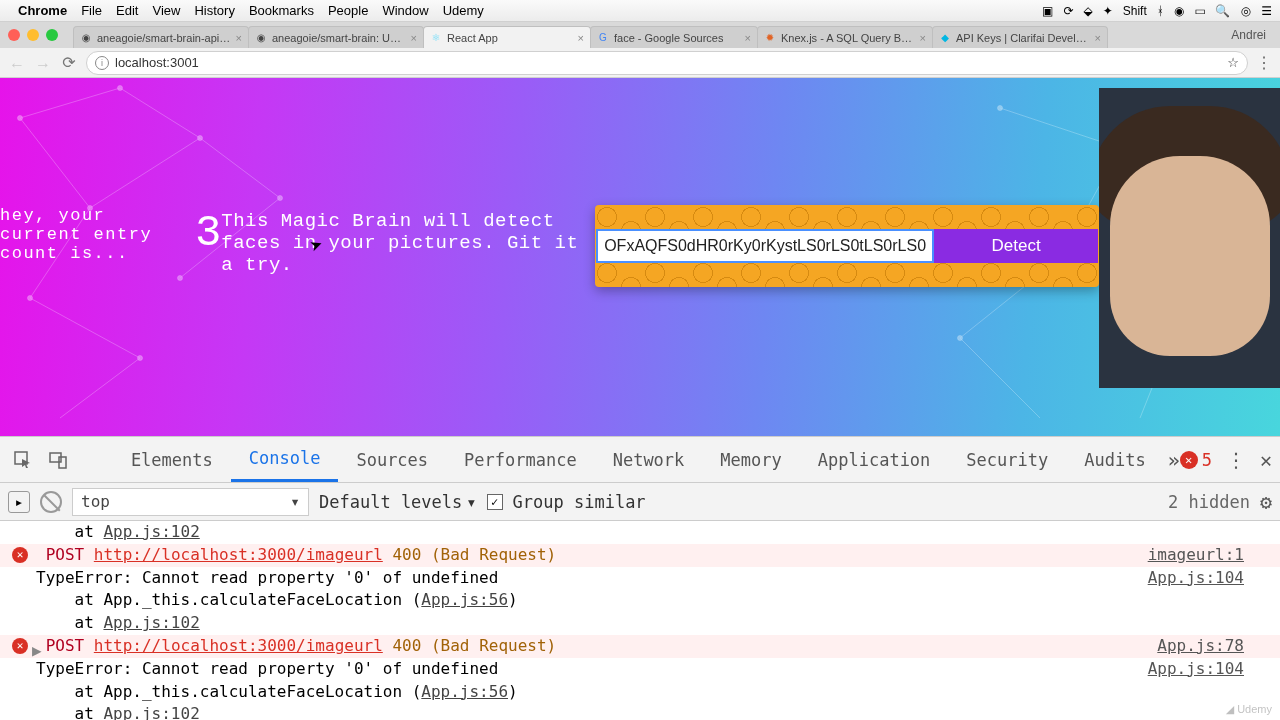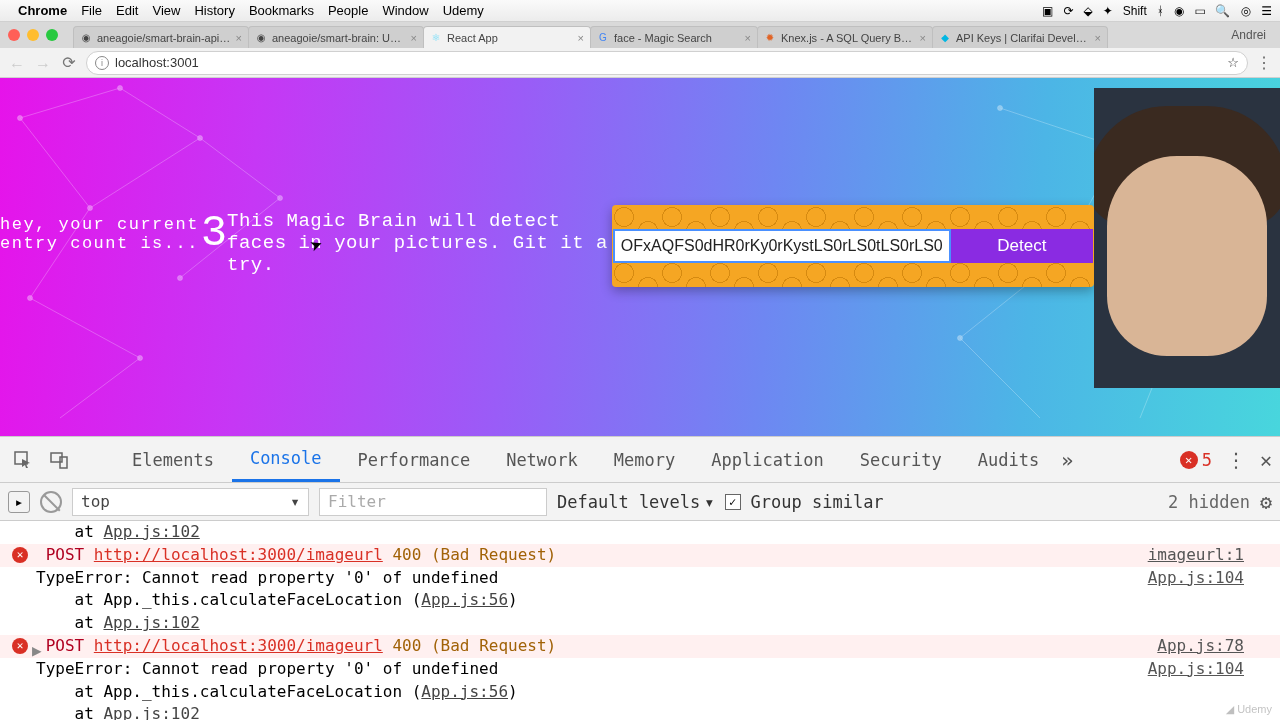--- a/index.html
+++ b/index.html
@@ -34,21 +34,21 @@
 
 .viewport { position: relative; height: 358px; overflow: hidden; background: linear-gradient(95deg, #e613ea 0%, #c637f5 20%, #9a5cf7 40%, #6e87f2 60%, #4cb5e6 80%, #48d6dd 100%); }
 .particles { position: absolute; inset: 0; opacity: 0.5; }
 .app-content { position: relative; z-index: 2; display: flex; flex-direction: row; align-items: center; color: #fff; font-family: "Courier New", monospace; padding-top: 2px; }
 .entry-label { font-size: 17px; letter-spacing: 1.5px; }
 .entry-count { font-size: 44px; margin-top: -2px; }
 .tagline { font-size: 19px; margin-top: 18px; letter-spacing: 0.5px; }
 .form-card { margin-top: 24px; width: 530px; height: 82px; background: #f5a623; border-radius: 4px; box-shadow: 0 4px 12px rgba(0,0,0,0.3); display: flex; align-items: center; justify-content: center; gap: 0; position: relative; background-image: radial-gradient(circle at 12px 12px, transparent 9px, #d68a10 9px, #d68a10 10px, transparent 10px), radial-gradient(circle at 36px 26px, transparent 9px, #d68a10 9px, #d68a10 10px, transparent 10px); background-size: 48px 28px; }
 .form-inner { display:flex; border:1px solid transparent;}
 .url-input { width: 338px; height: 34px; font-size: 16px; font-family: Arial,sans-serif; padding: 0 6px; border: 2px solid #4a90ff; outline: none; background:#fff; color:#222; }
-.detect-btn { width: 142px; height: 34px; background: #8a2be2; color: #fff; border: none; font-size: 17px; font-family: Arial,sans-serif; cursor: pointer; }
+.detect-btn { width: 164px; height: 34px; background: #8a2be2; color: #fff; border: none; font-size: 17px; font-family: Arial,sans-serif; cursor: pointer; }
 .face-img { margin-top: 8px; width: 380px; height: 300px; background: #2a3340; position: relative; overflow:hidden;}
 .face-img .head{position:absolute; left:50%; top:18px; transform:translateX(-50%); width:200px; height:260px;}
 .face-img .hair{position:absolute; top:0; left:0; width:200px; height:120px; background:#3a2a20; border-radius:80px 80px 40px 40px;}
 .face-img .skin{position:absolute; top:50px; left:20px; width:160px; height:200px; background: #d9b596; border-radius:70px 70px 60px 60px;}
 .cursor-arrow{position:absolute; left:310px; top:158px; z-index:5; font-size:15px; color:#000; transform:rotate(-20deg);}
 
 
 .devtools { height: 284px; display: flex; flex-direction: column; border-top: 1px solid #ccc; font-family: Menlo, Consolas, monospace; font-size: 15px; }
 .dt-tabs { height: 46px; display: flex; align-items: center; padding: 0 8px; gap: 0; border-bottom: 1px solid #ccc; background:#f3f3f3; }
 .dt-tabs .inspect-btn, .dt-tabs .device-btn { width: 30px; height: 28px; display:flex; align-items:center; justify-content:center; color:#666; margin-right:6px; }
@@ -129,21 +129,21 @@
         <span class="tlabel">aneagoie/smart-brain: Udemy</span>
         <span class="tabx">×</span>
       </div>
     <div class="tab active">
         <span class="favicon" style="color:#61dafb">⚛</span>
         <span class="tlabel">React App</span>
         <span class="tabx">×</span>
       </div>
     <div class="tab">
         <span class="favicon" style="color:#4285f4">G</span>
-        <span class="tlabel">face - Magic Search</span>
+        <span class="tlabel">face - Google Sources</span>
         <span class="tabx">×</span>
       </div>
     <div class="tab">
         <span class="favicon" style="color:#e16426">✹</span>
         <span class="tlabel">Knex.js - A SQL Query Builder</span>
         <span class="tabx">×</span>
       </div>
     <div class="tab">
         <span class="favicon" style="color:#02b7e3">◆</span>
         <span class="tlabel">API Keys | Clarifai Developer</span>
@@ -235,20 +235,21 @@
         </svg>
       </div>
     <div class="device-btn">
         <svg width="18" height="18" viewBox="0 0 18 18">
           <rect x="1" y="2" width="11" height="9" fill="none" stroke="#666" stroke-width="1.5"></rect>
           <rect x="10" y="6" width="7" height="11" fill="none" stroke="#666" stroke-width="1.5"></rect>
         </svg>
       </div>
     <div class="dt-tab">Elements</div>
     <div class="dt-tab active">Console</div>
+    <div class="dt-tab">Sources</div>
     <div class="dt-tab">Performance</div>
     <div class="dt-tab">Network</div>
     <div class="dt-tab">Memory</div>
     <div class="dt-tab">Application</div>
     <div class="dt-tab">Security</div>
     <div class="dt-tab">Audits</div>
     <div class="more">»</div>
     <div class="right">
       <div class="err-badge">
           <span class="circ">✕</span>
@@ -259,21 +260,20 @@
     </div>
   </div>
 
   <div class="dt-toolbar">
     <div class="play">▸</div>
     <div class="clear"></div>
     <div class="context">
         <span>top</span>
         <span>▾</span>
       </div>
-    <div class="filter">Filter</div>
     <div class="levels">
         <span>Default levels</span>
         <span>▾</span>
       </div>
     <div class="chk">✓</div>
     <span style="font-size:17px;color:#333;">Group similar</span>
     <span class="hidden-count">2 hidden</span>
     <span class="gear">⚙</span>
   </div>
 

